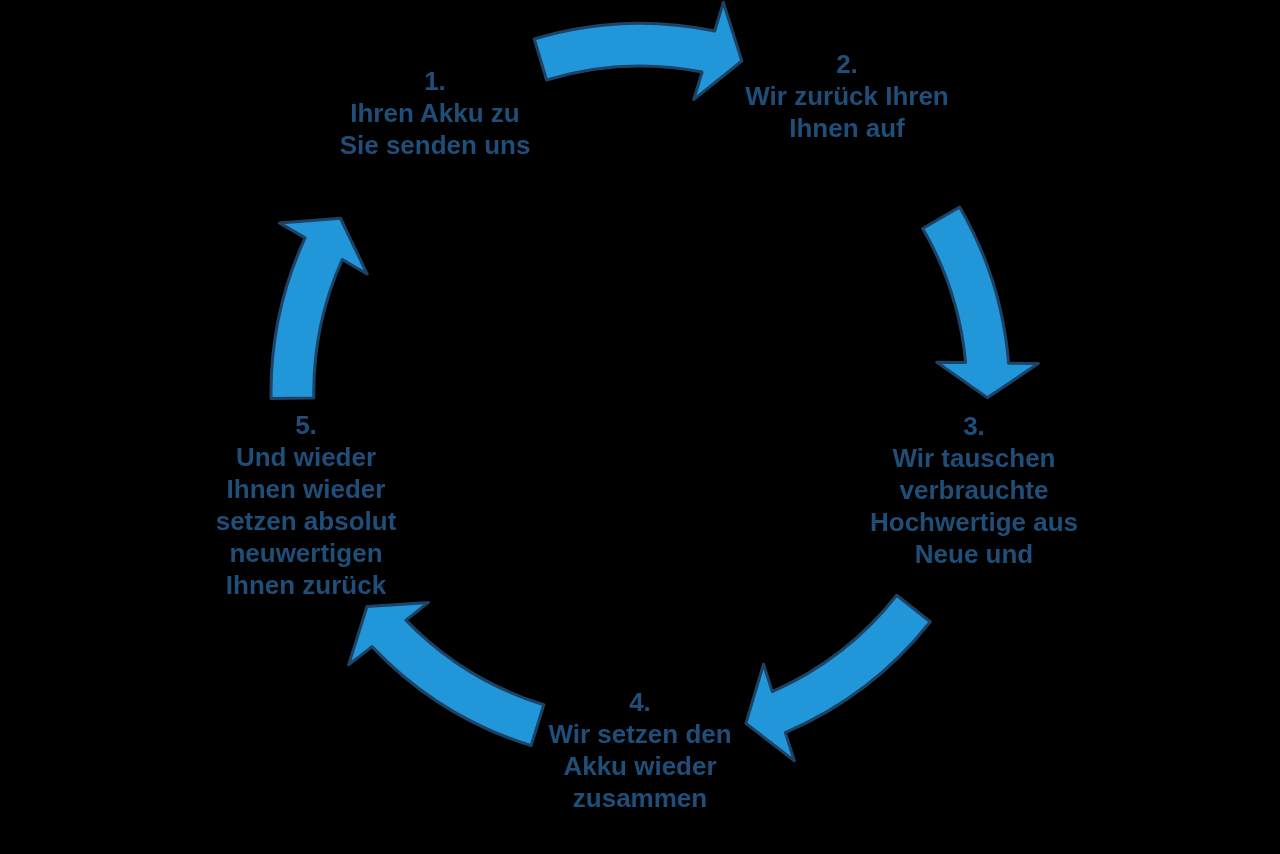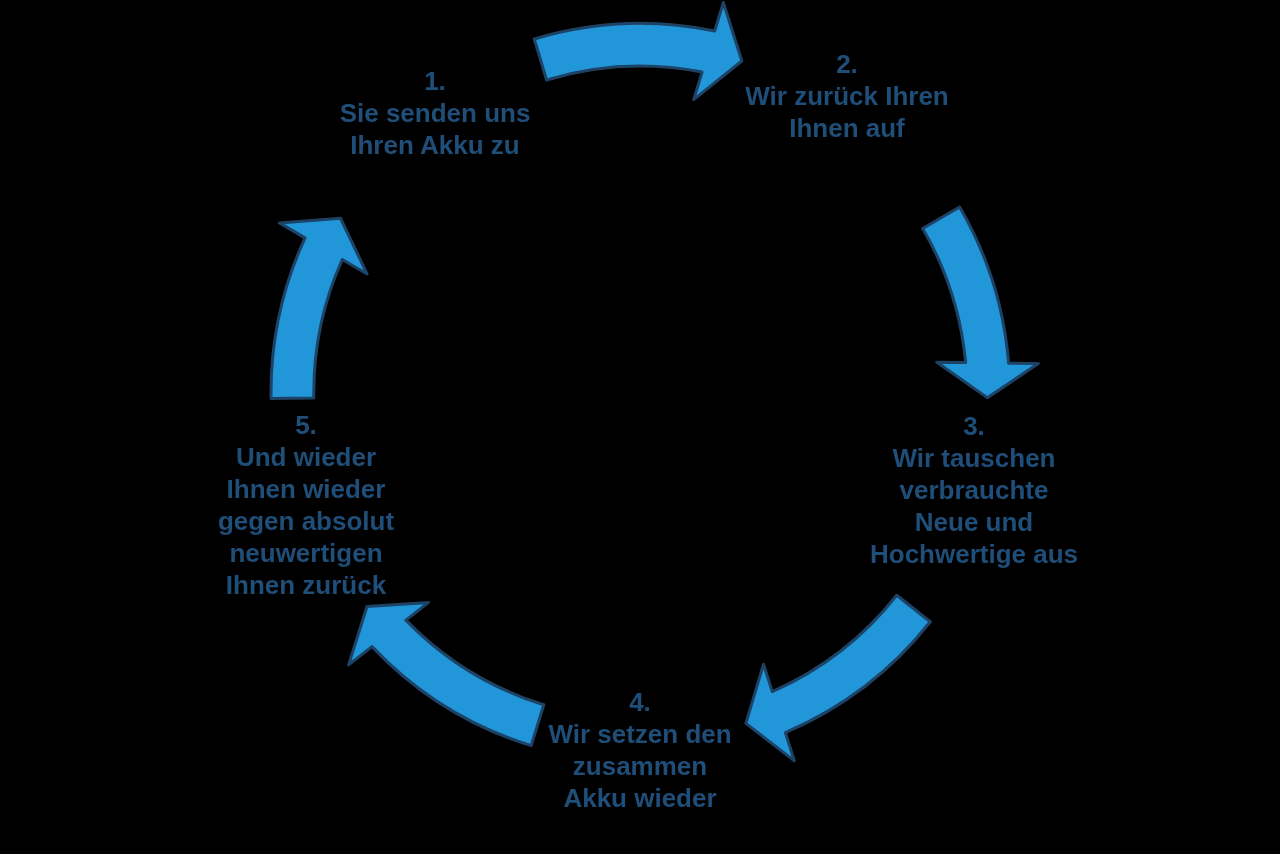--- a/index.html
+++ b/index.html
@@ -37,46 +37,46 @@
   <svg id="arrows" width="1280" height="854" viewBox="0 0 1280 854">
       <path d="M 534.25 38.98 A 369.4 369.4 0 0 1 714.67 30.94 L 723.36 2.52 L 741.85 60.96 L 693.68 99.60 L 702.10 72.08 A 326.6 326.6 0 0 0 546.55 79.98 Z" fill="#2196d8" stroke="#1d4265" stroke-width="3" stroke-linejoin="round"></path>
       <path d="M 959.66 206.98 A 369.4 369.4 0 0 1 1008.61 363.17 L 1038.33 363.58 L 987.37 397.64 L 936.82 362.17 L 965.60 362.57 A 326.6 326.6 0 0 0 922.67 228.51 Z" fill="#2196d8" stroke="#1d4265" stroke-width="3" stroke-linejoin="round"></path>
       <path d="M 930.30 621.75 A 369.4 369.4 0 0 1 785.34 732.58 L 794.38 760.89 L 745.90 723.37 L 763.51 664.18 L 772.26 691.60 A 326.6 326.6 0 0 0 896.71 595.22 Z" fill="#2196d8" stroke="#1d4265" stroke-width="3" stroke-linejoin="round"></path>
       <path d="M 531.17 745.68 A 369.4 369.4 0 0 1 372.01 646.62 L 348.59 664.92 L 366.96 606.43 L 428.58 602.41 L 405.90 620.13 A 326.6 326.6 0 0 0 543.82 704.79 Z" fill="#2196d8" stroke="#1d4265" stroke-width="3" stroke-linejoin="round"></path>
       <path d="M 271.05 398.60 A 369.4 369.4 0 0 1 305.06 237.86 L 279.37 222.91 L 340.50 218.25 L 367.12 273.97 L 342.24 259.50 A 326.6 326.6 0 0 0 313.84 397.93 Z" fill="#2196d8" stroke="#1d4265" stroke-width="3" stroke-linejoin="round"></path>
     </svg>
 
   <div class="step" style="left: 435px; top: 65px; color: rgb(31, 78, 121);">
     <div class="num">1.</div>
+    <div>Ihren Akku zu</div>
     <div>Sie senden uns</div>
-    <div>Ihren Akku zu</div>
   </div>
 
   <div class="step" style="left: 847px; top: 48px; color: rgb(31, 78, 121);">
     <div class="num">2.</div>
     <div>Wir zurück Ihren</div>
     <div>Ihnen auf</div>
   </div>
 
   <div class="step" style="left: 974px; top: 410px; color: rgb(31, 78, 121);">
     <div class="num">3.</div>
     <div>Wir tauschen</div>
     <div>verbrauchte</div>
+    <div>Hochwertige aus</div>
     <div>Neue und</div>
-    <div>Hochwertige aus</div>
   </div>
 
   <div class="step" style="left: 640px; top: 686px; color: rgb(31, 78, 121);">
     <div class="num">4.</div>
     <div>Wir setzen den</div>
+    <div>Akku wieder</div>
     <div>zusammen</div>
-    <div>Akku wieder</div>
   </div>
 
   <div class="step" style="left: 306px; top: 409px; color: rgb(31, 78, 121);">
     <div class="num">5.</div>
     <div>Und wieder</div>
     <div>Ihnen wieder</div>
-    <div>gegen absolut</div>
+    <div>setzen absolut</div>
     <div>neuwertigen</div>
     <div>Ihnen zurück</div>
   </div>
 </div>
 
 </body></html>

